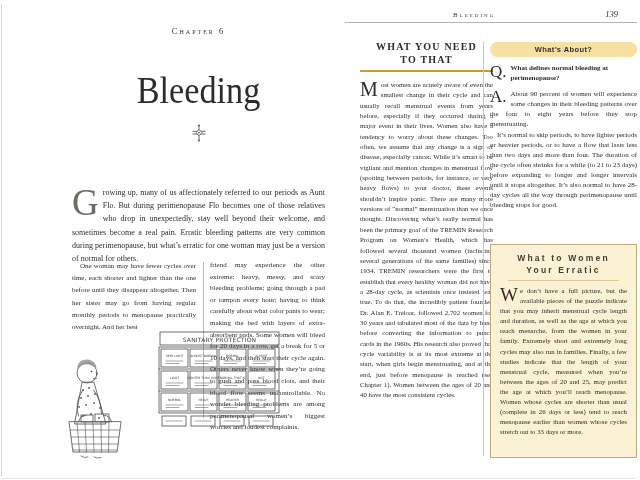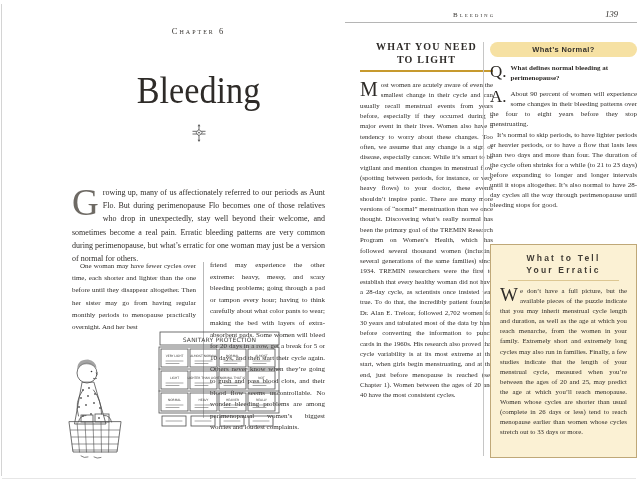--- a/index.html
+++ b/index.html
@@ -201,42 +201,42 @@
   </div>
 
   <div class="page right-page">
     <div class="running-head">Bleeding</div>
     <div class="page-num">139</div>
     <div class="header-rule"></div>
 
     <div class="know-col">
       <div class="know-title">
         <span>WHAT YOU NEED</span><br>
-        <span>TO LIGHT</span>
+        <span>TO THAT</span>
       </div>
       <div class="know-underline"></div>
       <p class="know-body"><span class="dropcap-m">M</span><span>ost women are acutely aware of even the smallest change in their cycle and can usually recall menstrual events from years before, especially if they occurred during a major event in their lives. Women also have a tendency to worry about these changes. Too often, we assume that any change is a sign of disease, especially cancer. While it’s smart to be vigilant and mention changes in menstrual flow (spotting between periods, for instance, or very heavy flows) to your doctor, these events shouldn’t inspire panic. There are many more versions of “normal” menstruation than we once thought. Discovering what’s really normal has been the primary goal of the TREMIN Research Program on Women’s Health, which has followed several thousand women (including several generations of the same families) since 1934. TREMIN researchers were the first to establish that every healthy woman did not have a 28-day cycle, as scientists once insisted was true. To do that, the incredibly patient founder, Dr. Alan E. Treloar, followed 2,702 women for 30 years and tabulated most of the data by hand before converting the information to punch cards in the 1960s. His research also proved that cycle variability is at its most extreme at the start, when girls begin menstruating, and at the end, just before menopause is reached (see Chapter 1). Women between the ages of 20 and 40 have the most consistent cycles.</span></p>
     </div>
 
     <div class="col-rule"></div>
 
     <div class="norm-col">
-      <div class="badge">What’s Normal?</div>
+      <div class="badge">What’s About?</div>
       <div class="qa">
         <span class="qa-label">Q.</span>
         <div class="q-text">What defines normal bleeding at perimenopause?</div>
       </div>
       <div class="a-body">
         <span class="qa-label">A.</span><span>About 90 percent of women will experience some changes in their bleeding patterns over the four to eight years before they stop menstruating.</span>
         <p class="a-p2">It’s normal to skip periods, to have lighter periods or heavier periods, or to have a flow that lasts less than two days and more than four. The duration of the cycle often shrinks for a while (to 21 to 23 days) before expanding to longer and longer intervals until it stops altogether. It’s also normal to have 28-day cycles all the way through perimenopause until bleeding stops for good.</p>
       </div>
     </div>
 
     <div class="daughter-box">
       <div class="d-title">
-        <span>What to Tell</span><br>
+        <span>What to Women</span><br>
         <span>Your Erratic</span>
       </div>
       <div class="d-divider"></div>
       <p class="d-body"><span class="dropcap-w">W</span><span>e don’t have a full picture, but the available pieces of the puzzle indicate that you may inherit menstrual cycle length and duration, as well as the age at which you reach menarche, from the women in your family. Extremely short and extremely long cycles may also run in families. Finally, a few studies indicate that the length of your menstrual cycle, measured when you’re between the ages of 20 and 25, may predict the age at which you’ll reach menopause. Women whose cycles are shorter than usual (complete in 26 days or less) tend to reach menopause earlier than women whose cycles stretch out to 33 days or more.</span></p>
     </div>
   </div>
 </div>
 
 </body></html>

